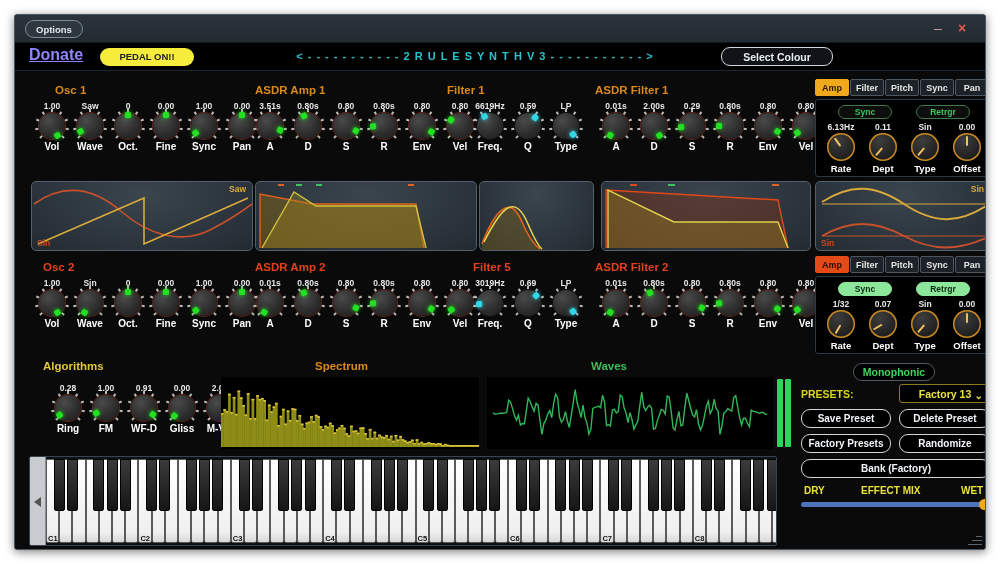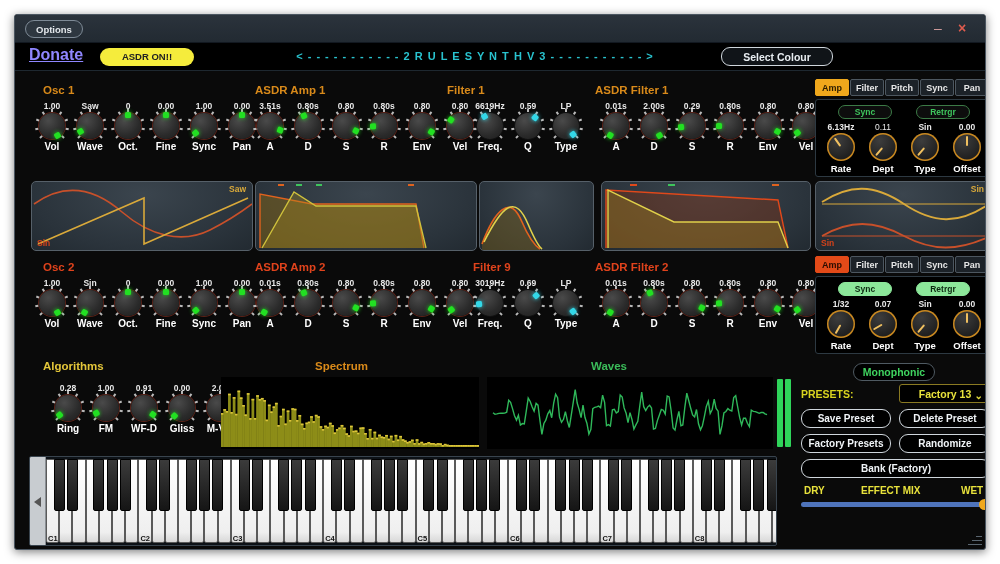--- a/index.html
+++ b/index.html
@@ -169,26 +169,26 @@
 <div class="app">
 
   <div class="titlebar">
     <div class="opt-btn">Options</div>
     <div class="win-min">–</div>
     <div class="win-close">×</div>
   </div>
 
   <div class="banner">
     <div class="donate">Donate</div>
-    <div class="pedal">ASDR ON!!</div>
+    <div class="pedal">PEDAL ON!!</div>
     <div class="scroller">&lt;  -  -  -  -  -  -  -  -  -  -  -  2 R U L E S Y N T H   V 3  -  -  -  -  -  -  -  -  -  -  -  &gt;</div>
     <div class="sel-colour">Select Colour</div>
   </div>
 
-  <div class="sect-title t-orange" style="left:28px;top:69px">Osc 1</div>
+  <div class="sect-title t-orange" style="left:40px;top:69px">Osc 1</div>
   <div class="sect-title t-orange" style="left:240px;top:69px">ASDR Amp 1</div>
   <div class="sect-title t-orange" style="left:432px;top:69px">Filter 1</div>
   <div class="sect-title t-orange" style="left:580px;top:69px">ASDR Filter 1</div>
 
   <div class="knobgrp" id="g-osc1" style="left:18px;top:86px">
       <div class="knob">
         <div class="kval">1.00</div>
         <div class="kbody ring-red">
           <span class="ticks">
             <i style="transform:rotate(-135deg)"></i>
@@ -627,21 +627,21 @@
     <div class="pill dark" id="l1retr" style="left:100px;top:5px;width:54px">Retrgr</div>
     <div id="g-lfo1" style="position:absolute;left:4px;top:22px;display:flex">
         <div class="lknob" style="width:42px">
           <div style="font-size:8.5px;color:#e9e9e9;font-weight:bold;height:11px">6.13Hz</div>
           <div class="lbody">
             <span class="lptr" style="transform:rotate(-35deg)"></span>
           </div>
           <div style="font-size:9.5px;color:#fff;font-weight:bold;margin-top:2px">Rate</div>
         </div>
         <div class="lknob" style="width:42px">
-          <div style="font-size:8.5px;color:#e9e9e9;font-weight:normal;height:11px">0.11</div>
+          <div style="font-size:8.5px;color:#e9e9e9;font-weight:bold;height:11px">0.11</div>
           <div class="lbody">
             <span class="lptr" style="transform:rotate(-140deg)"></span>
           </div>
           <div style="font-size:9.5px;color:#fff;font-weight:bold;margin-top:2px">Dept</div>
         </div>
         <div class="lknob" style="width:42px">
           <div style="font-size:8.5px;color:#e9e9e9;font-weight:bold;height:11px">Sin</div>
           <div class="lbody">
             <span class="lptr" style="transform:rotate(-140deg)"></span>
           </div>
@@ -662,21 +662,21 @@
       <path d="M6,20 C34,2 58,2 88,22 C118,42 142,42 170,24" stroke="#d9a93a" stroke-width="1.8" fill="none"></path>
       <line x1="6" y1="54" x2="170" y2="54" stroke="#c8502a" stroke-width="1"></line>
       <path d="M6,54 C34,38 58,38 88,54 C118,70 142,68 170,56" stroke="#c8502a" stroke-width="1.8" fill="none"></path>
     </svg>
     <span class="tagR">Sin</span>
     <span class="tagY">Sin</span>
   </div>
 
   <div class="sect-title t-red" style="left:28px;top:246px">Osc 2</div>
   <div class="sect-title t-red" style="left:240px;top:246px">ASDR Amp 2</div>
-  <div class="sect-title t-red" style="left:458px;top:246px">Filter 9</div>
+  <div class="sect-title t-red" style="left:458px;top:246px">Filter 5</div>
   <div class="sect-title t-red" style="left:580px;top:246px">ASDR Filter 2</div>
 
   <div class="knobgrp" id="g-osc2" style="left:18px;top:263px">
       <div class="knob">
         <div class="kval">1.00</div>
         <div class="kbody ring-red">
           <span class="ticks">
             <i style="transform:rotate(-135deg)"></i>
             <i style="transform:rotate(-101.25deg)"></i>
             <i style="transform:rotate(-67.5deg)"></i>

